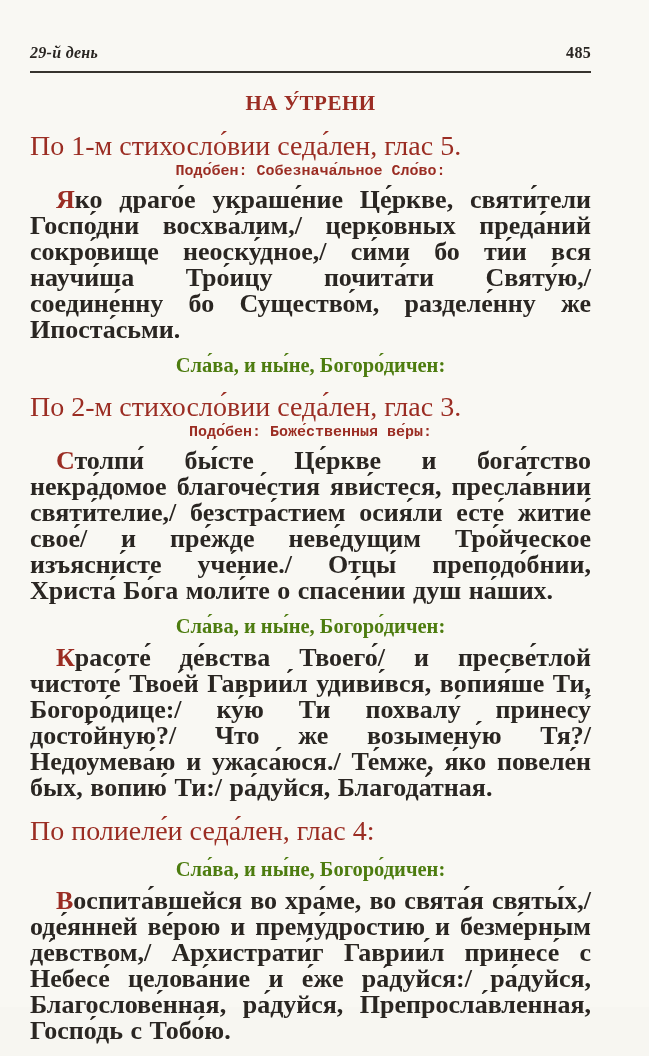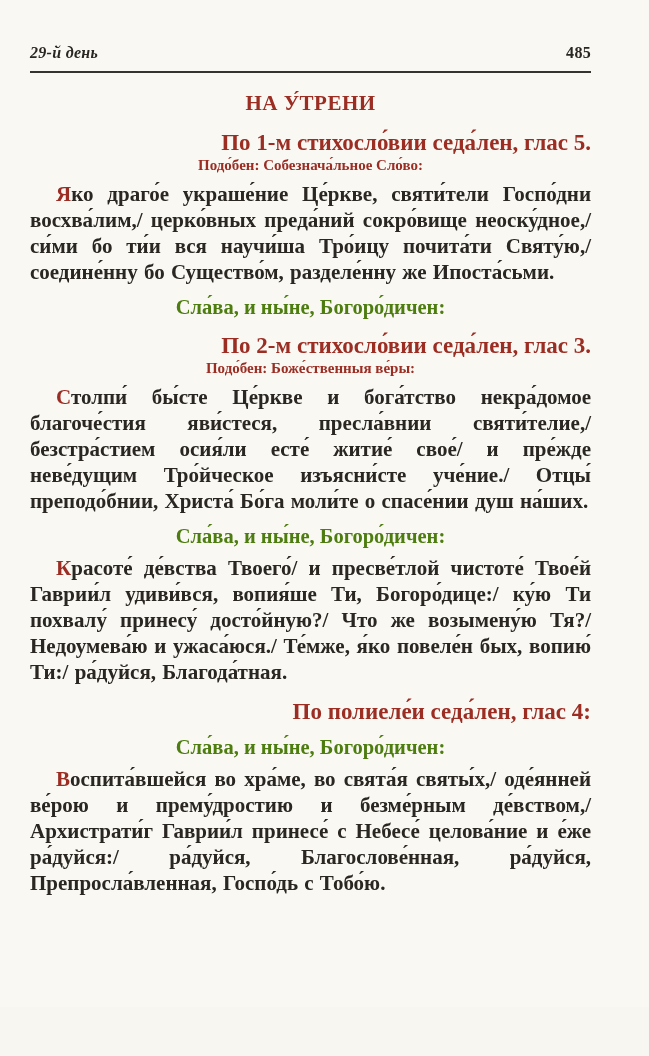--- a/index.html
+++ b/index.html
@@ -27,39 +27,39 @@
     margin: 9px 0 0 0;
   }
   .service-title {
     margin: 18px 0 0 0;
     text-align: center;
     color: #9b2d23;
     font-size: 21px; font-weight: bold; letter-spacing: .5px;
   }
   .sedalen-heading {
     margin: 14px 0 0 0;
-    text-align: right;
+    text-align: left;
     color: #9b2d23;
-    font-size: 23px; font-weight: bold;
+    font-size: 28px; font-weight: normal;
   }
   .podoben {
     margin: 1px 0 0 0;
     text-align: center;
     color: #9b2d23;
-    font-size: 15px; font-weight: bold;
+    font-size: 15px; font-weight: bold; font-family: Liberation Mono, monospace;
   }
   .slava {
     margin: 11px 0 0 0;
     text-align: center;
     color: #4d7c0f;
     font-size: 20.5px; font-weight: bold;
   }
   p.hymn {
     margin: 7px 0 0 0;
-    font-size: 21px; font-weight: bold;
+    font-size: 26px; font-weight: bold;
     line-height: 26px;
     text-align: justify;
     text-indent: 26px;
     word-spacing: 1px;
   }
   p.hymn .initial { color: #9b2d23; }
 </style>
 </head>
 <body>
 

